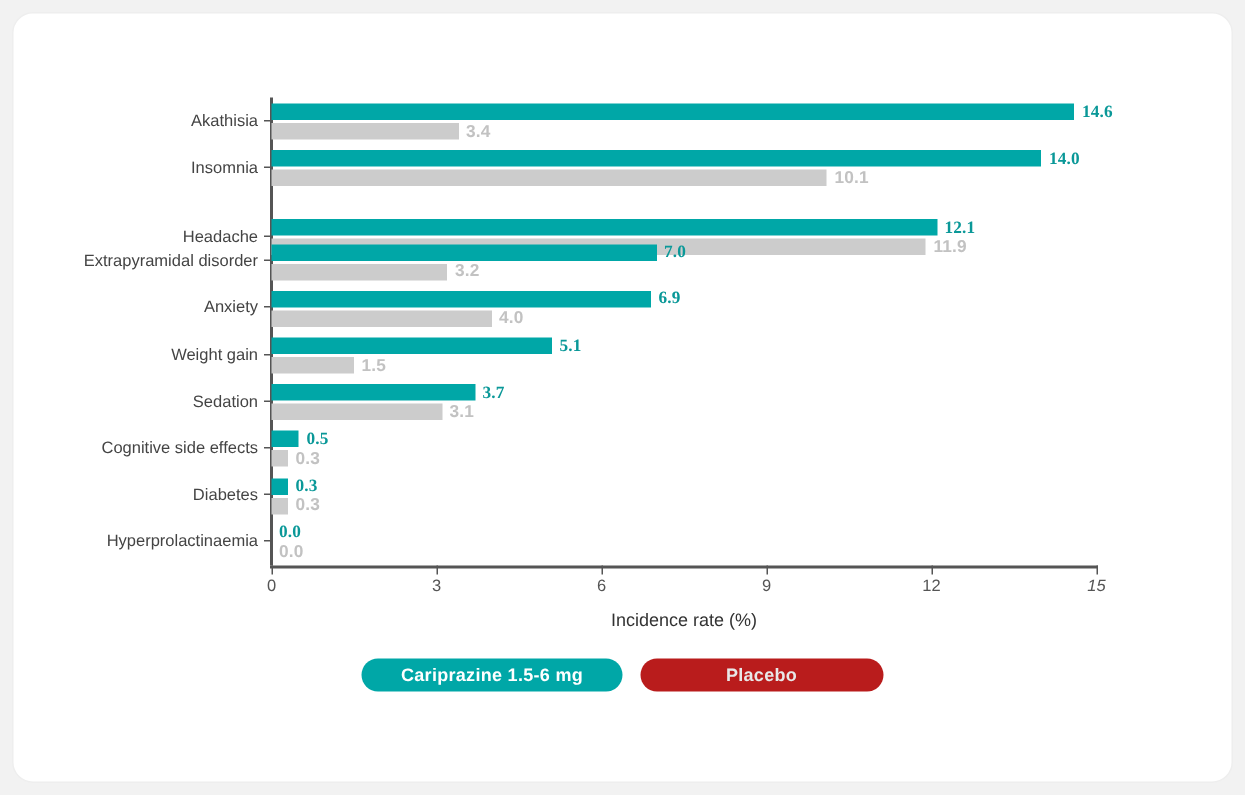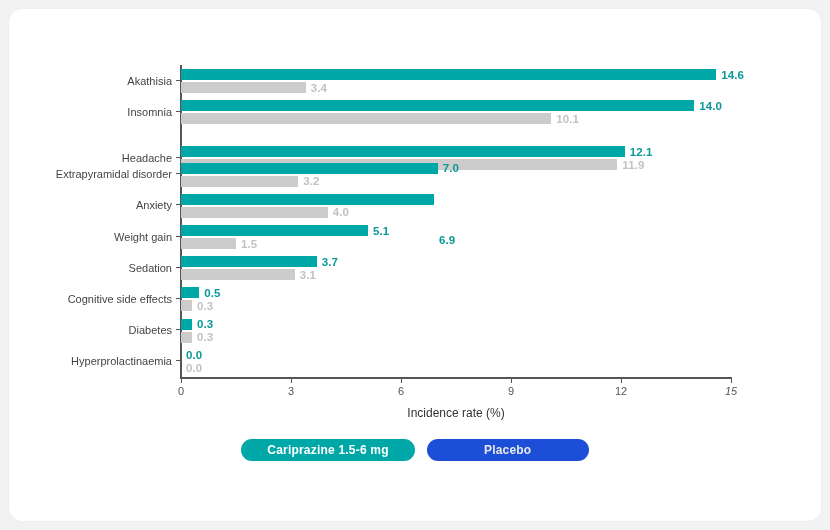--- a/index.html
+++ b/index.html
@@ -73,21 +73,21 @@
   .bar.ctrl  { background: #cccccc; }
   .bar-val {
     position: absolute;
     top: 50%;
     transform: translateY(-50%);
     font-size: 11.5px;
     font-weight: bold;
     white-space: nowrap;
     letter-spacing: 0.1px;
   }
-  .bar-val.treat { color: #0a9898; }
+  .bar-val.treat { color: #0a9898; font-family: Liberation Serif, serif; }
   .bar-val.ctrl  { color: #c2c2c2; }
 
   
   .ytick-label {
     position: absolute;
     right: 100%;
     margin-right: 9px;
     top: 50%;
     transform: translateY(-50%);
     font-size: 11px;
@@ -146,21 +146,21 @@
     line-height: 22px;
     border-radius: 11px;
     padding: 0 26px;
     font-size: 12px;
     font-weight: bold;
     text-align: center;
     min-width: 110px;
     letter-spacing: 0.2px;
   }
   .legend-pill.treat { background: #00a7a7; color: #ffffff; }
-  .legend-pill.ctrl  { background: #1d4ed8; color: #e8e8e8; }
+  .legend-pill.ctrl  { background: #b91c1c; color: #e8e8e8; }
 </style>
 </head>
 <body>
 
 <div id="card">
   <div id="plot">
     <div id="axis-line-y"></div>
     <div id="axis-line-x"></div>
     <div id="groups">
         <div class="group" style="top: 0px; height: 31.2px;">
@@ -209,21 +209,21 @@
           <div class="bar-row ctrl">
             <div class="bar ctrl" style="width: 117.333px; background: rgb(204, 204, 204);"></div>
             <div class="bar-val ctrl" style="left: 122.333px; color: rgb(194, 194, 194);">3.2</div>
           </div>
         </div>
         <div class="group" style="top: 124.8px; height: 31.2px;">
           <div class="ytick-mark"></div>
           <div class="ytick-label">Anxiety</div>
           <div class="bar-row treat">
             <div class="bar treat" style="width: 253px; background: rgb(0, 167, 167);"></div>
-            <div class="bar-val treat" style="left: 258px; color: rgb(10, 152, 152); margin-top: 41px;">6.9</div>
+            <div class="bar-val treat" style="left: 258px; color: rgb(10, 152, 152);">6.9</div>
           </div>
           <div class="bar-row ctrl">
             <div class="bar ctrl" style="width: 146.667px; background: rgb(204, 204, 204);"></div>
             <div class="bar-val ctrl" style="left: 151.667px; color: rgb(194, 194, 194);">4.0</div>
           </div>
         </div>
         <div class="group" style="top: 156px; height: 31.2px;">
           <div class="ytick-mark"></div>
           <div class="ytick-label">Weight gain</div>
           <div class="bar-row treat">

